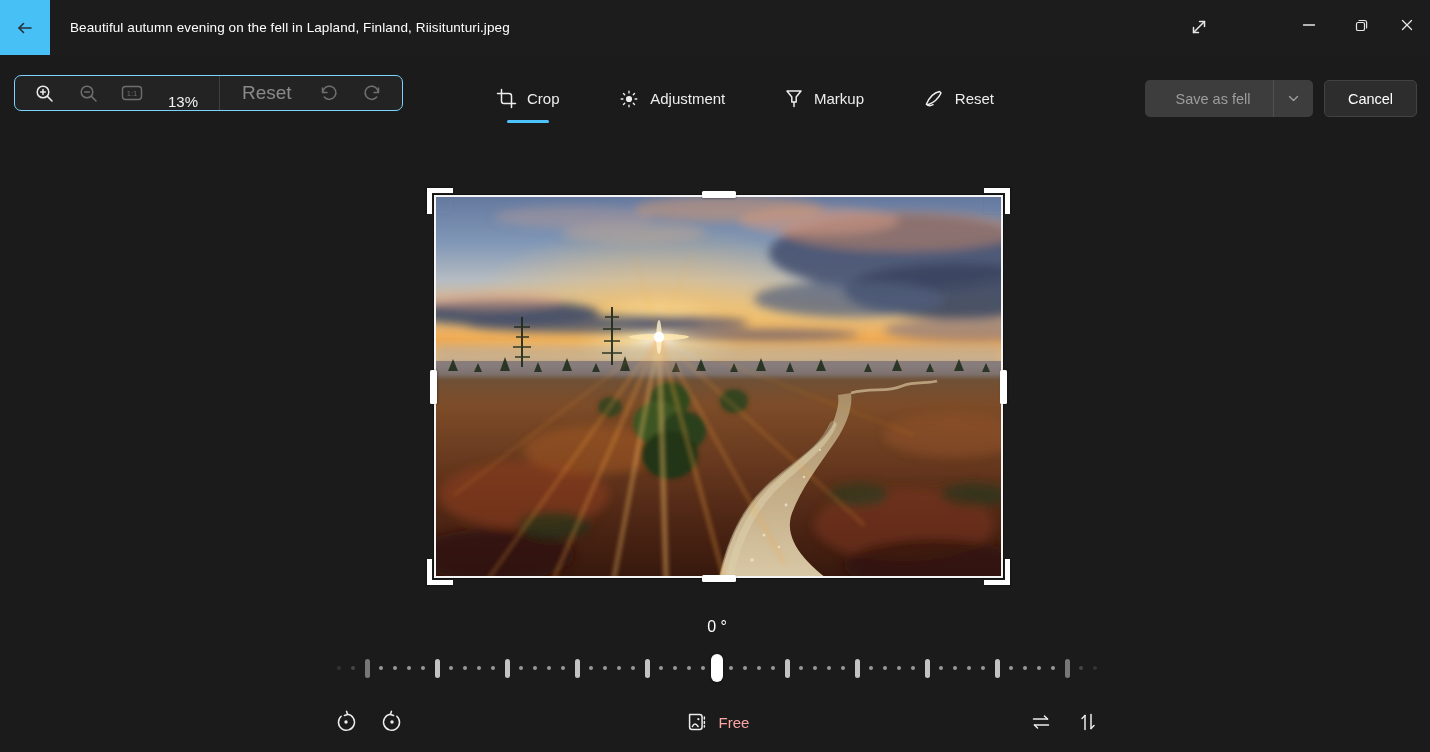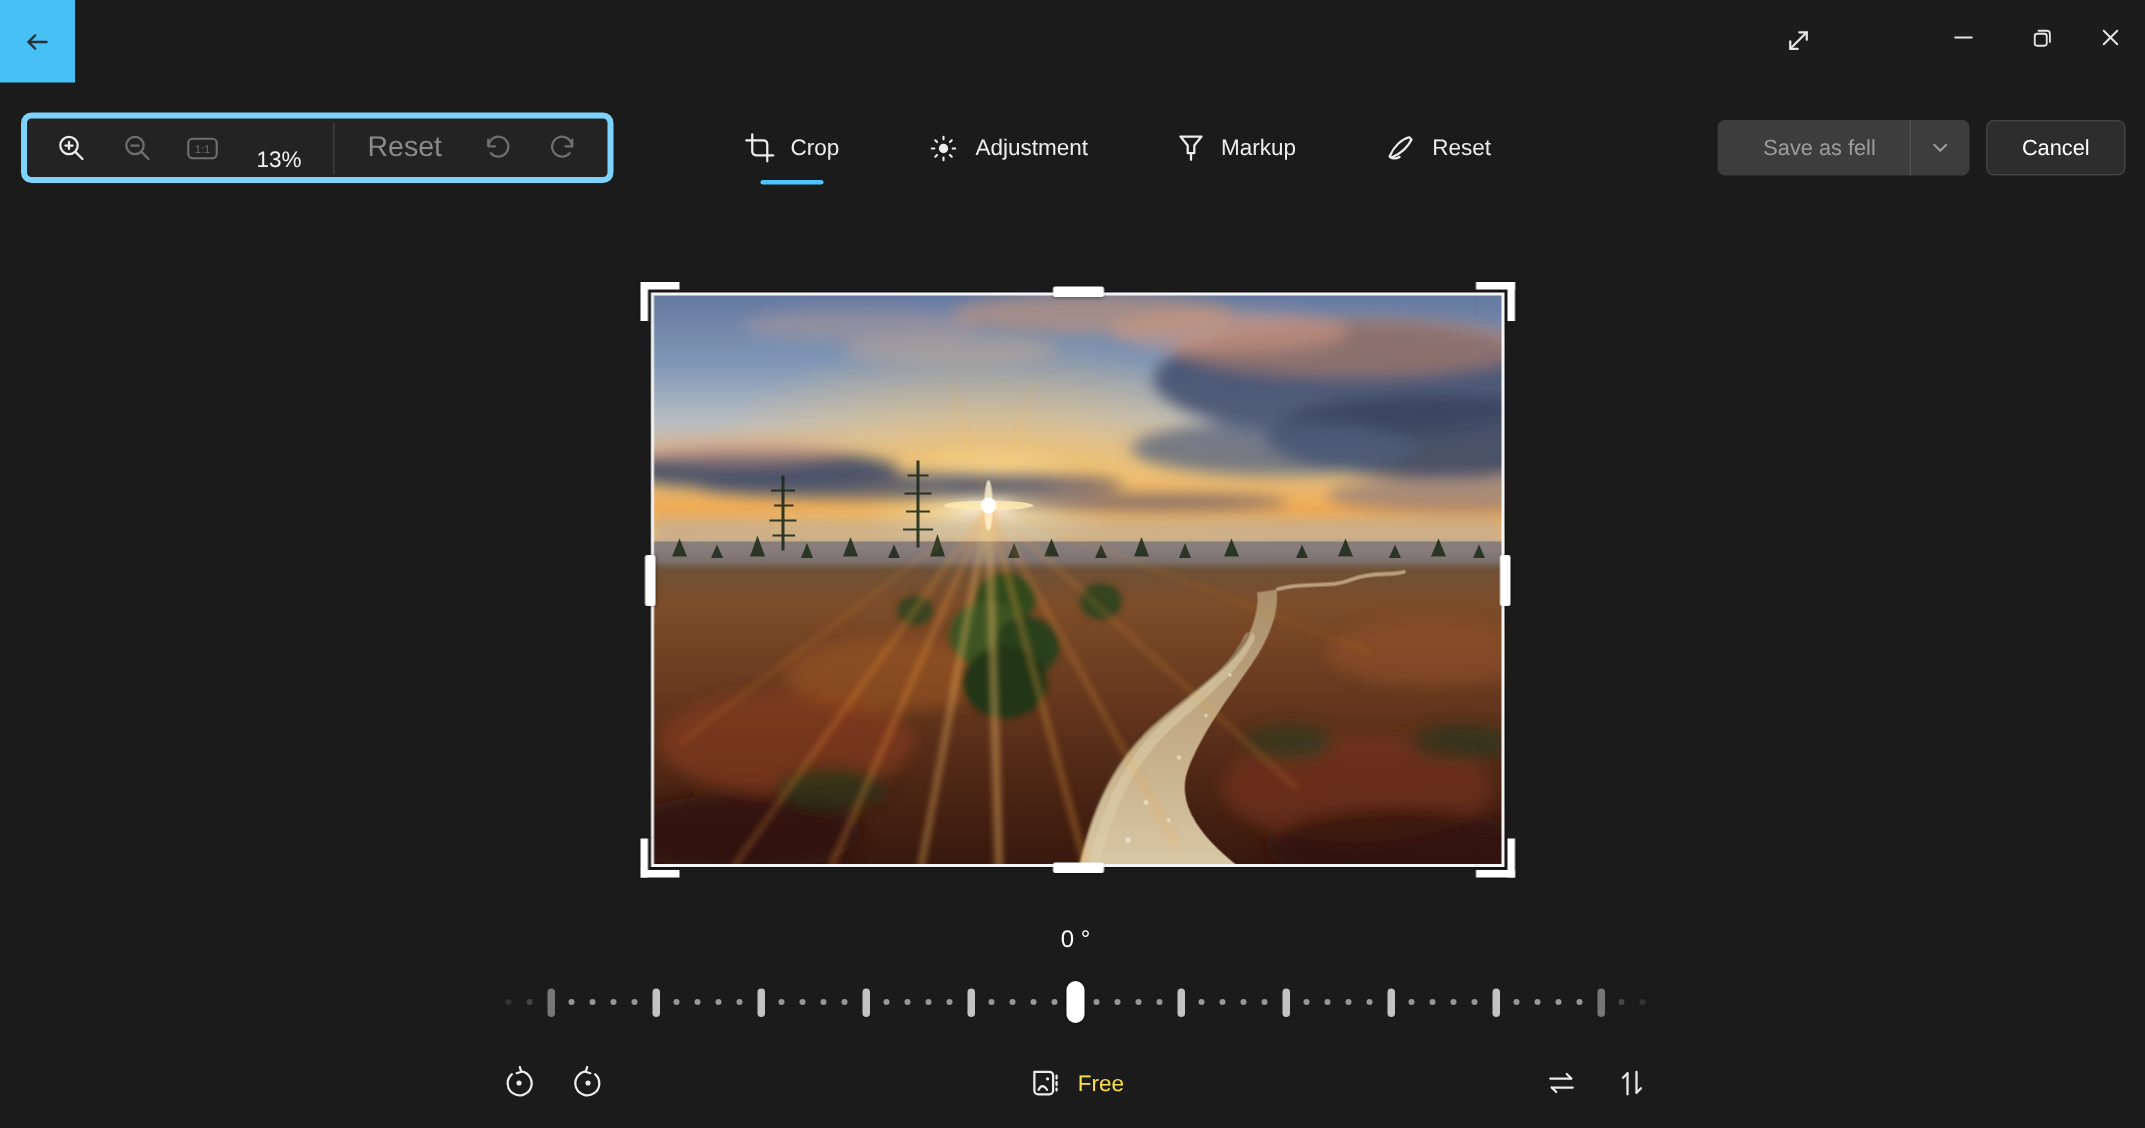--- a/index.html
+++ b/index.html
@@ -26,23 +26,23 @@
     display:flex; align-items:center; justify-content:center; cursor:pointer;
   }
   .caption-btn {
     position:absolute; top:0; width:46px; height:50px;
     display:flex; align-items:center; justify-content:center; cursor:pointer;
   }
   .btn-min { left:1286px; } .btn-restore { left:1338px; } .btn-close { left:1384px; }
 
   
   .zoom-toolbar {
-    position:absolute; left:14px; top:75px; height:47px;
+    position:absolute; left:14px; top:75px; height:36px;
     display:flex; align-items:center; gap:6px; padding:0 10px;
-    background:#232323; border:4px solid #7dd3fc; border-radius:7px;
+    background:#232323; border:1px solid #7dd3fc; border-radius:7px;
   }
   .tool-btn { width:38px; height:36px; display:flex; align-items:center; justify-content:center; border-radius:5px; cursor:pointer; }
   .zoom-pct { width:52px; text-align:center; font-size:15px; color:#f2f2f2;margin-top:16px; }
   .tb-divider { width:1px; height:34px; background:#3e3e3e; margin:0 4px; }
   .reset-btn { padding:0 12px; height:36px; display:flex; align-items:center; font-size:19px; color:#8a8a8a; cursor:pointer; border-radius:5px; }
 
   
   .tabs { position:absolute; left:492px; top:75px; width:506px; height:47px; display:flex; justify-content:space-between; }
   .tab { position:relative; display:flex; align-items:center; gap:10px; padding:0 4px; cursor:pointer; font-size:15px; color:#ededed; }
   .tab .underline { display:none; }
@@ -94,38 +94,39 @@
   .tick-major { width:5px; height:19px; border-radius:2.5px; background:#c3c3c3; }
   .tick-thumb { width:12px; height:28px; border-radius:6px; background:#ffffff; box-shadow:0 0 3px rgba(0,0,0,.5); }
 
   
   .icon-btn36 { position:absolute; width:40px; height:40px; top:702px; display:flex; align-items:center; justify-content:center; border-radius:5px; cursor:pointer; }
   .rotate-ccw { left:326px; } .rotate-cw { left:372px; }
   .flip-h { left:1021px; } .flip-v { left:1068px; }
   .aspect-btn {
     position:absolute; left:717px; top:702px; transform:translateX(-50%); height:40px;
     display:flex; align-items:center; gap:10px; padding:0 10px; border-radius:5px;
-    font-size:15px; color:#fde047; cursor:pointer;text-align:center;
+    font-size:15px; color:#fca5a5; cursor:pointer;text-align:center;
   }
   .icon { display:flex; align-items:center; justify-content:center; }
 </style>
 </head>
 <body>
 
 <div class="titlebar">
   <div class="back-btn">
     <span class="icon">
       <svg width="20" height="20" viewBox="0 0 20 20">
           <g stroke="#273038" stroke-width="1.6" fill="none" stroke-linecap="round" stroke-linejoin="round">
             <path d="M4 10 H16"></path>
             <path d="M8.5 5.5 L4 10 L8.5 14.5"></path>
           </g>
         </svg>
     </span>
   </div>
+  <div class="title-text">Beautiful autumn evening on the fell in Lapland, Finland, Riisitunturi.jpeg</div>
   <div class="fullscreen-btn">
     <span class="icon">
       <svg width="20" height="20" viewBox="0 0 20 20">
           <g stroke="#e6e6e6" stroke-width="1.5" fill="none" stroke-linecap="round" stroke-linejoin="round">
             <path d="M4.5 15.5 L15.5 4.5"></path>
             <path d="M10.5 4.5 H15.5 V9.5"></path>
             <path d="M9.5 15.5 H4.5 V10.5"></path>
           </g>
         </svg>
     </span>

